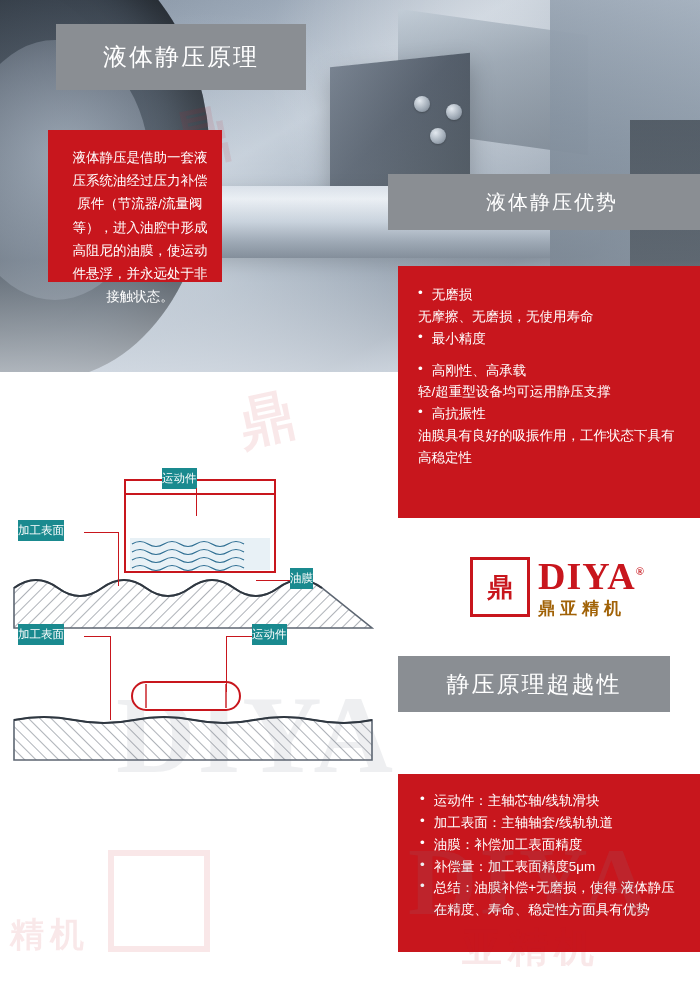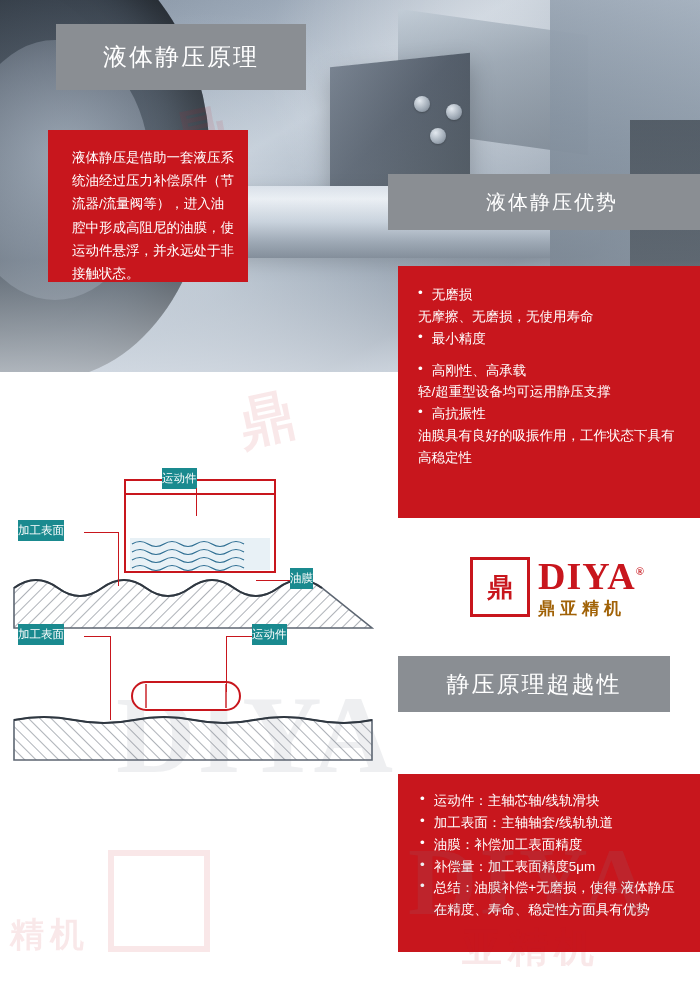--- a/index.html
+++ b/index.html
@@ -155,24 +155,25 @@
     position: absolute;
     background: #c8161d;
     color: #ffffff;
     box-sizing: border-box;
   }
   .head1 { left: 56px;  top: 24px;  width: 250px; height: 66px; }
   .head2 { left: 388px; top: 174px; width: 328px; height: 56px; font-size: 20px; }
   .head3 { left: 398px; top: 656px; width: 272px; height: 56px; font-size: 23px; }
 
   .box1 {
-    left: 48px; top: 130px; width: 200px; height: 152px;
+    left: 48px; top: 130px; width: 174px; height: 152px;
     padding: 16px 14px 10px 24px;
     font-size: 13.5px;
     line-height: 1.72;
+    text-align: center;
   }
   .box2 {
     left: 398px; top: 266px; width: 302px; height: 252px;
     padding: 18px 16px 0 20px;
     font-size: 13.5px;
     line-height: 1.62;
   }
   .box3 {
     left: 398px; top: 774px; width: 302px; height: 178px;
     padding: 16px 14px 0 22px;

